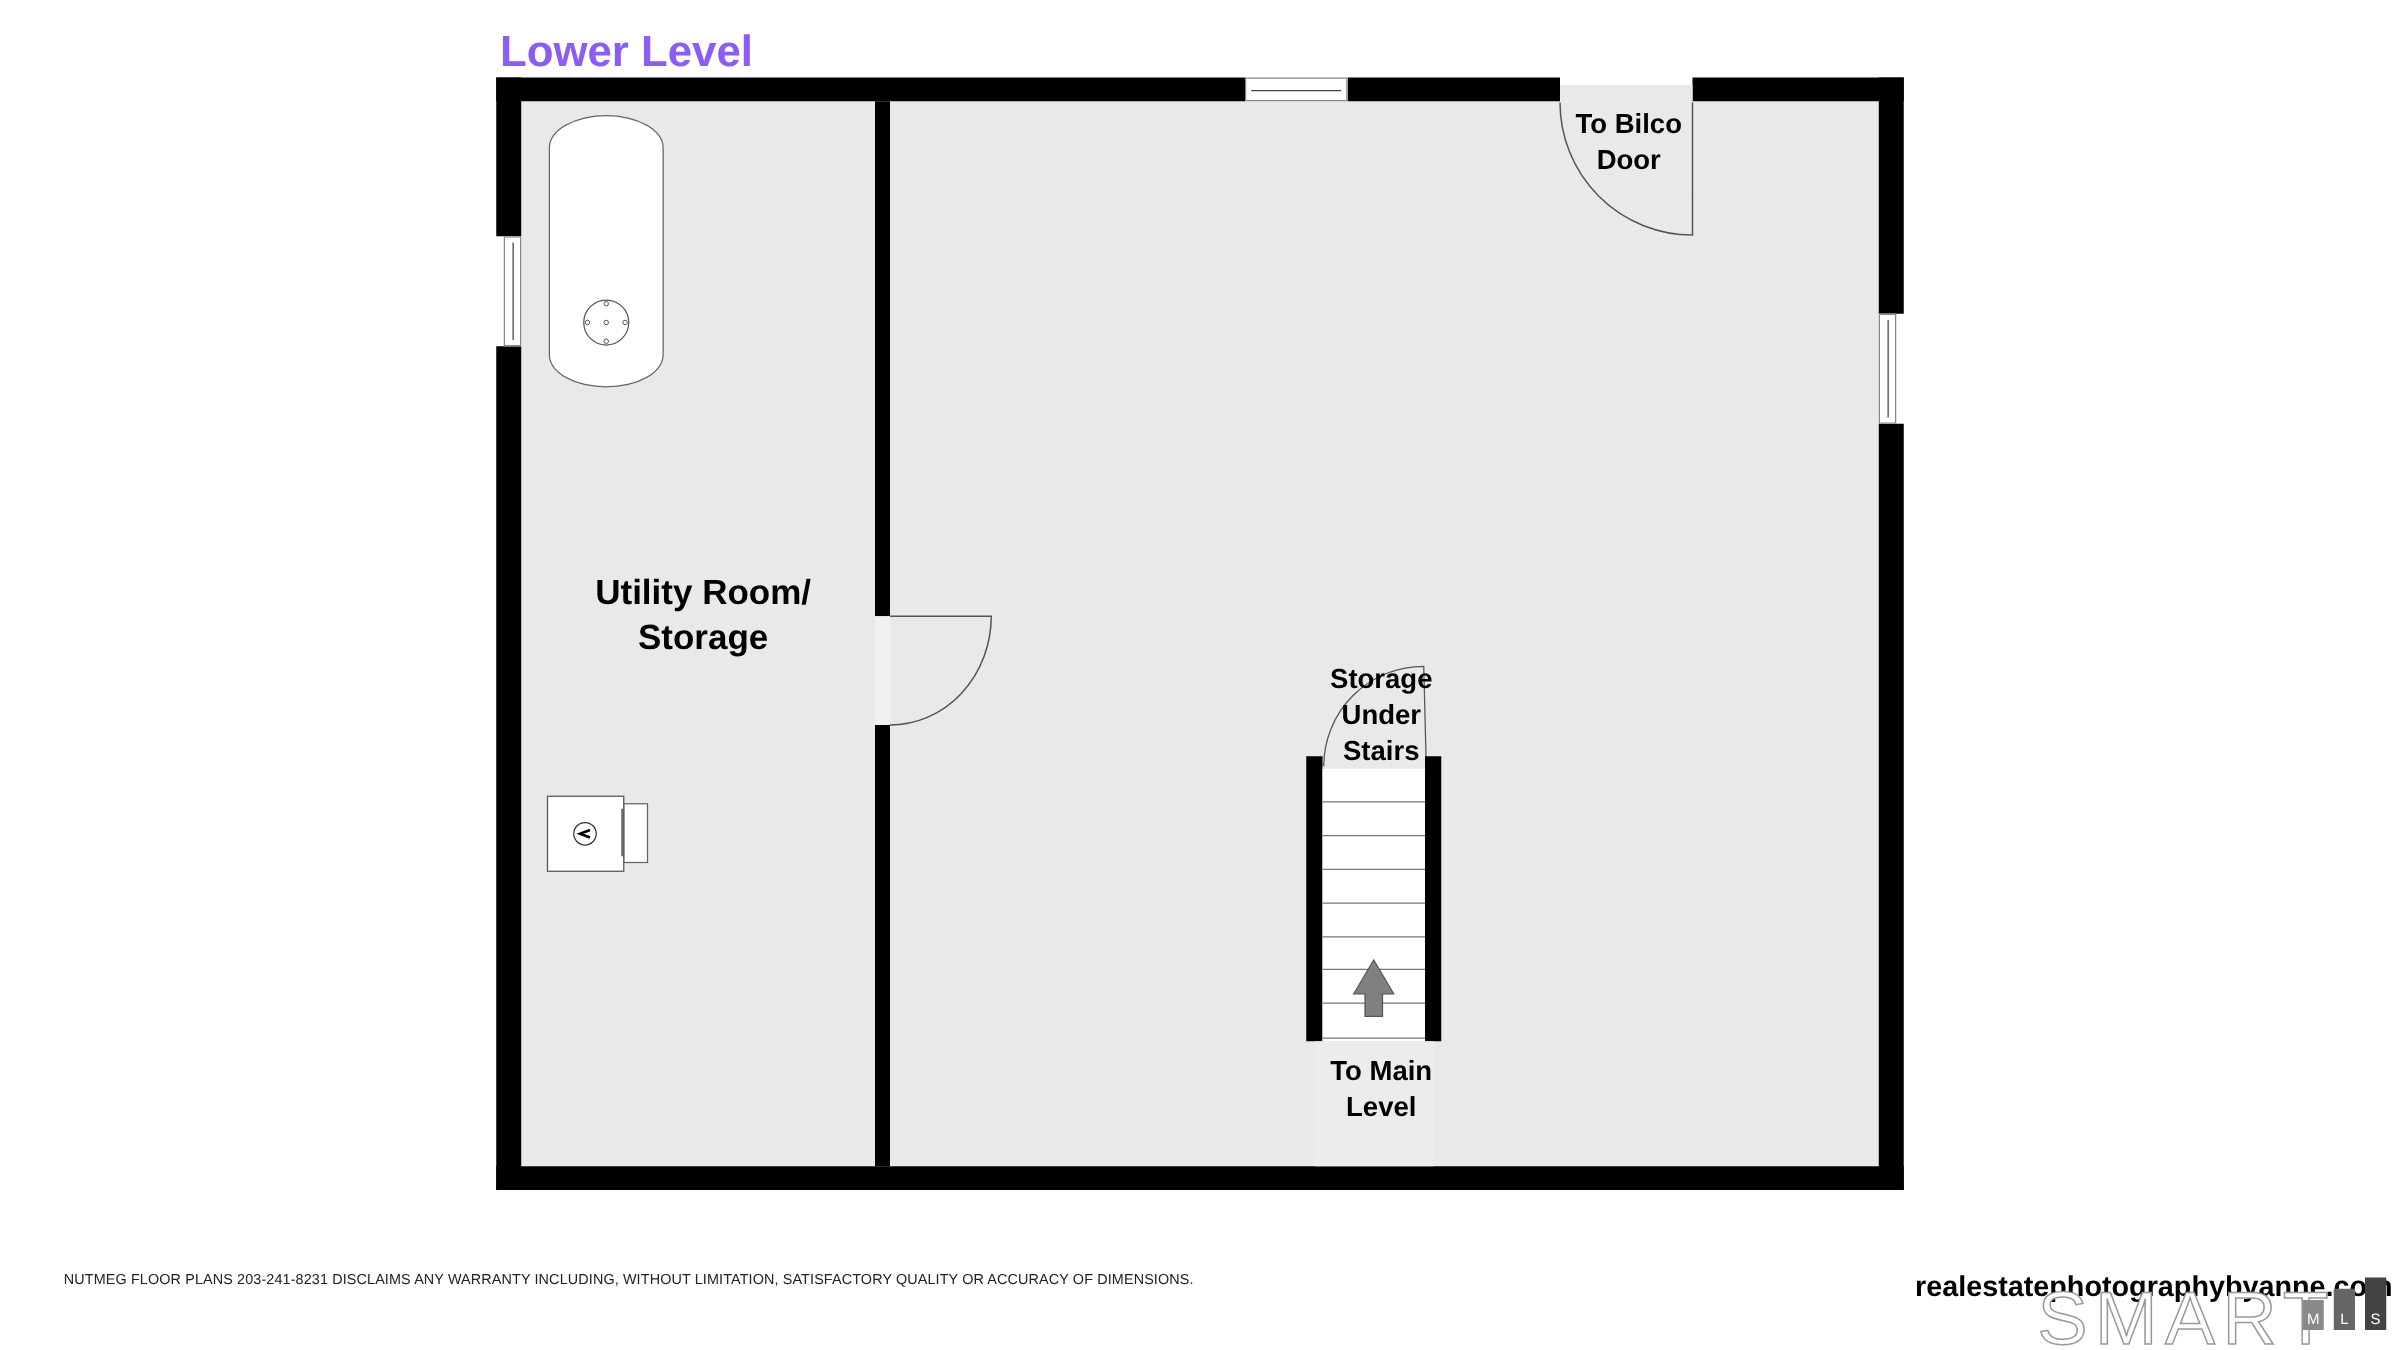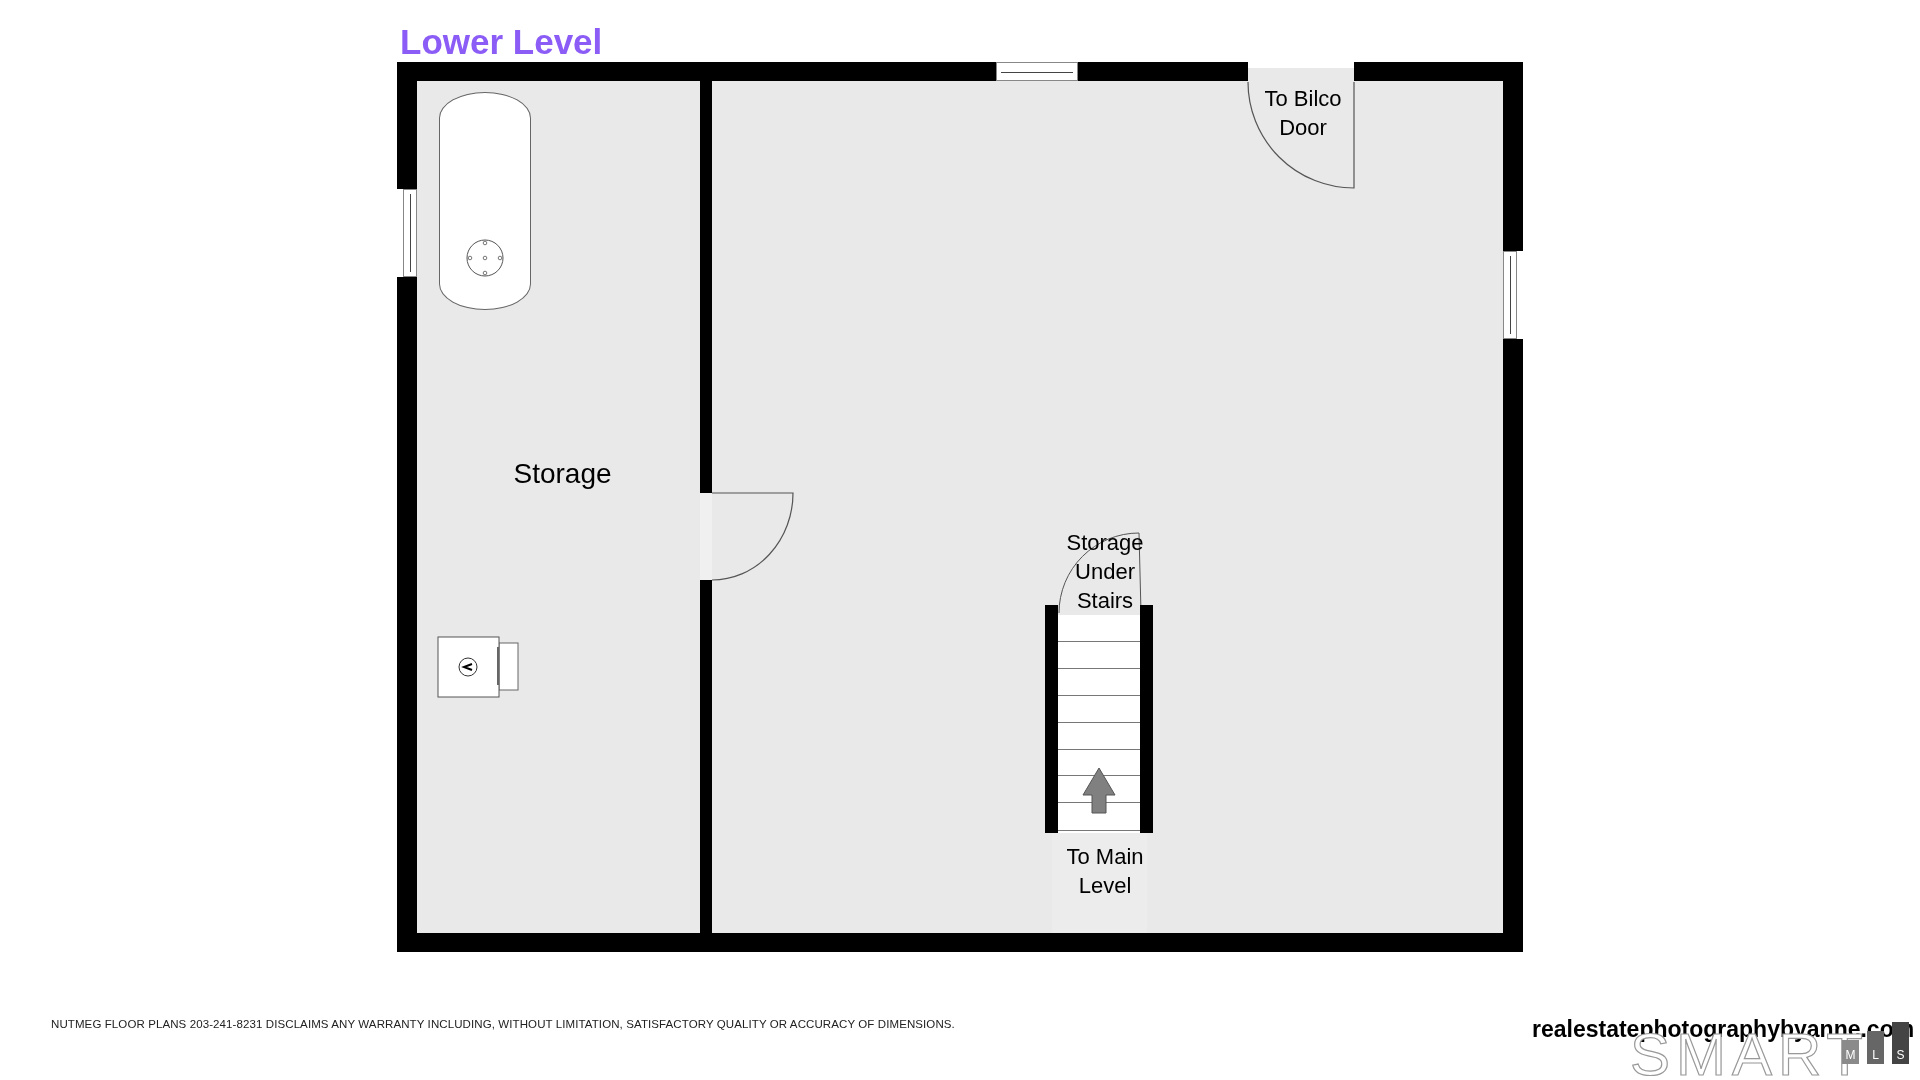--- a/index.html
+++ b/index.html
@@ -4,21 +4,21 @@
 <style>
   html,body{margin:0;padding:0;background:#ffffff;}
   body{width:1920px;height:1080px;position:relative;overflow:hidden;font-family:"Liberation Sans",sans-serif;}
   .abs{position:absolute;}
   .title{left:400px;top:22px;font-size:35px;font-weight:bold;color:#8b5cf6;line-height:40px;}
   .wall{position:absolute;background:#000;}
   .floor{position:absolute;background:#e9e9e9;}
   .win{position:absolute;background:#fff;border:1px solid #888;box-sizing:border-box;}
   .win.h::after{content:"";position:absolute;left:4px;right:4px;top:50%;height:0;border-top:1px solid #444;}
   .win.v::after{content:"";position:absolute;top:4px;bottom:4px;left:50%;width:0;border-left:1px solid #444;}
-  .label{position:absolute;font-weight:normal;color:#000;text-align:center;line-height:1.2;}
+  .label{position:absolute;font-weight:bold;color:#000;text-align:center;line-height:1.2;}
   .room-lg{font-size:28px;}
   .room-sm{font-size:22px;}
   .tank{position:absolute;left:439px;top:92px;width:92px;height:218px;background:#fff;border:1px solid #666;border-radius:46px/26px;box-sizing:border-box;}
   .stairs{position:absolute;left:1058px;top:615px;width:82px;height:218px;background:#fff;}
   .step-line{position:absolute;left:0;right:0;height:0;border-top:1px solid #777;}
   .disclaimer{left:51px;top:1018px;font-size:11.5px;color:#222;letter-spacing:0.1px;}
   .site{left:1532px;top:1016px;font-size:23px;font-weight:bold;color:#000;}
   .smart{left:1630px;top:1020px;font-size:60px;color:#fff;-webkit-text-stroke:1.2px #999;letter-spacing:6px;font-weight:300;}
   .mls-bar{position:absolute;width:17px;color:#fff;font-size:12px;text-align:center;line-height:18px;display:flex;align-items:flex-end;justify-content:center;}
 </style>
@@ -94,20 +94,21 @@
   </div>
   <svg class="abs" style="left:1082px;top:767px;" width="34" height="48">
     <polygon points="17,1 33,28 24,28 24,46 10,46 10,28 1,28" fill="#808080" stroke="#555" stroke-width="1"></polygon>
   </svg>
   <div class="abs" style="left:1052px;top:833px;width:95px;height:100px;background:#ececec;"></div>
 </div>
 
 <div class="label room-lg" style="left:900px;top:295px;width:430px;">
 </div>
 <div class="label room-lg" style="left:430px;top:456px;width:265px;line-height:36px;">
+  <div>Utility Room/</div>
   <div>Storage</div>
 </div>
 <div class="label room-sm" style="left:1248px;top:84px;width:170px;margin-left:-30px;line-height:29px;">
   <div>To Bilco</div>
   <div>Door</div>
 </div>
 <div class="label room-sm" style="left:1030px;top:528px;width:150px;line-height:29px;">
   <div>Storage</div>
   <div>Under</div>
   <div>Stairs</div>

